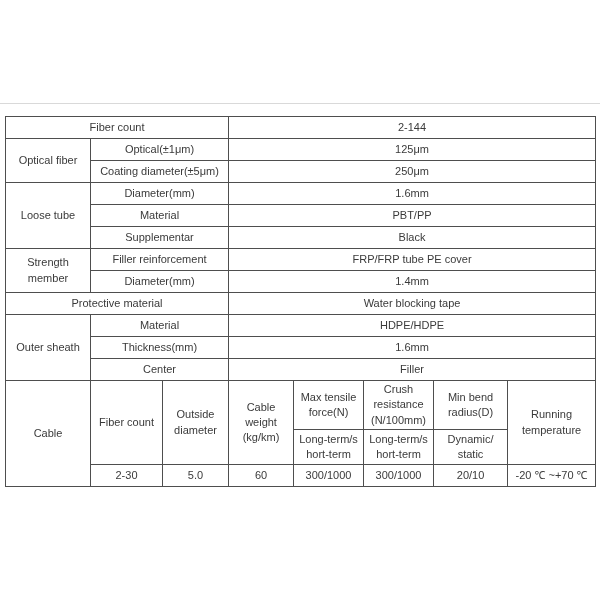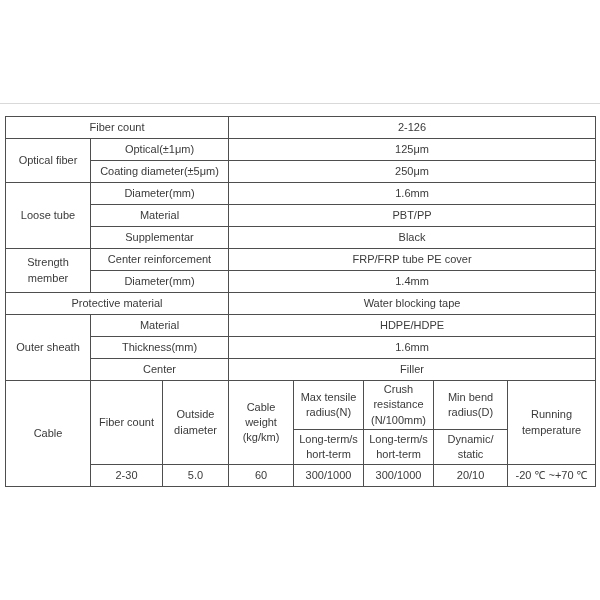--- a/index.html
+++ b/index.html
@@ -54,21 +54,21 @@
       <col style="width:65px">
         <col style="width:70px">
         <col style="width:70px">
       <col style="width:74px">
         <col style="width:88px">
     </colgroup>
 
     <tbody>
         <tr class="std">
       <td colspan="3">Fiber count</td>
-      <td colspan="5">2-126</td>
+      <td colspan="5">2-144</td>
     </tr>
 
     <tr class="std">
       <td rowspan="2">Optical fiber</td>
       <td colspan="2">Optical(±1μm)</td>
       <td colspan="5">125μm</td>
     </tr>
     <tr class="std">
       <td colspan="2">Coating diameter(±5μm)</td>
       <td colspan="5">250μm</td>
@@ -84,21 +84,21 @@
       <td colspan="5">PBT/PP</td>
     </tr>
     <tr class="std">
       <td colspan="2">Supplementar</td>
       <td colspan="5">Black</td>
     </tr>
 
     <tr class="std">
       <td rowspan="2">Strength
 member</td>
-      <td colspan="2">Center reinforcement</td>
+      <td colspan="2">Filler reinforcement</td>
       <td colspan="5">FRP/FRP tube PE cover</td>
     </tr>
     <tr class="std">
       <td colspan="2">Diameter(mm)</td>
       <td colspan="5">1.4mm</td>
     </tr>
 
     <tr class="std">
       <td colspan="3">Protective material</td>
       <td colspan="5">Water blocking tape</td>
@@ -120,21 +120,21 @@
 
     <tr class="hdr">
       <td rowspan="3">Cable</td>
       <td rowspan="2">Fiber count</td>
       <td rowspan="2" class="loose">Outside
 diameter</td>
       <td rowspan="2" class="loose">Cable
 weight
 (kg/km)</td>
       <td class="tight">Max tensile
-radius(N)</td>
+force(N)</td>
       <td class="tight">Crush
 resistance
 (N/100mm)</td>
       <td class="tight">Min bend
 radius(D)</td>
       <td rowspan="2" class="loose">Running
 temperature</td>
     </tr>
 
     <tr class="hdr">

